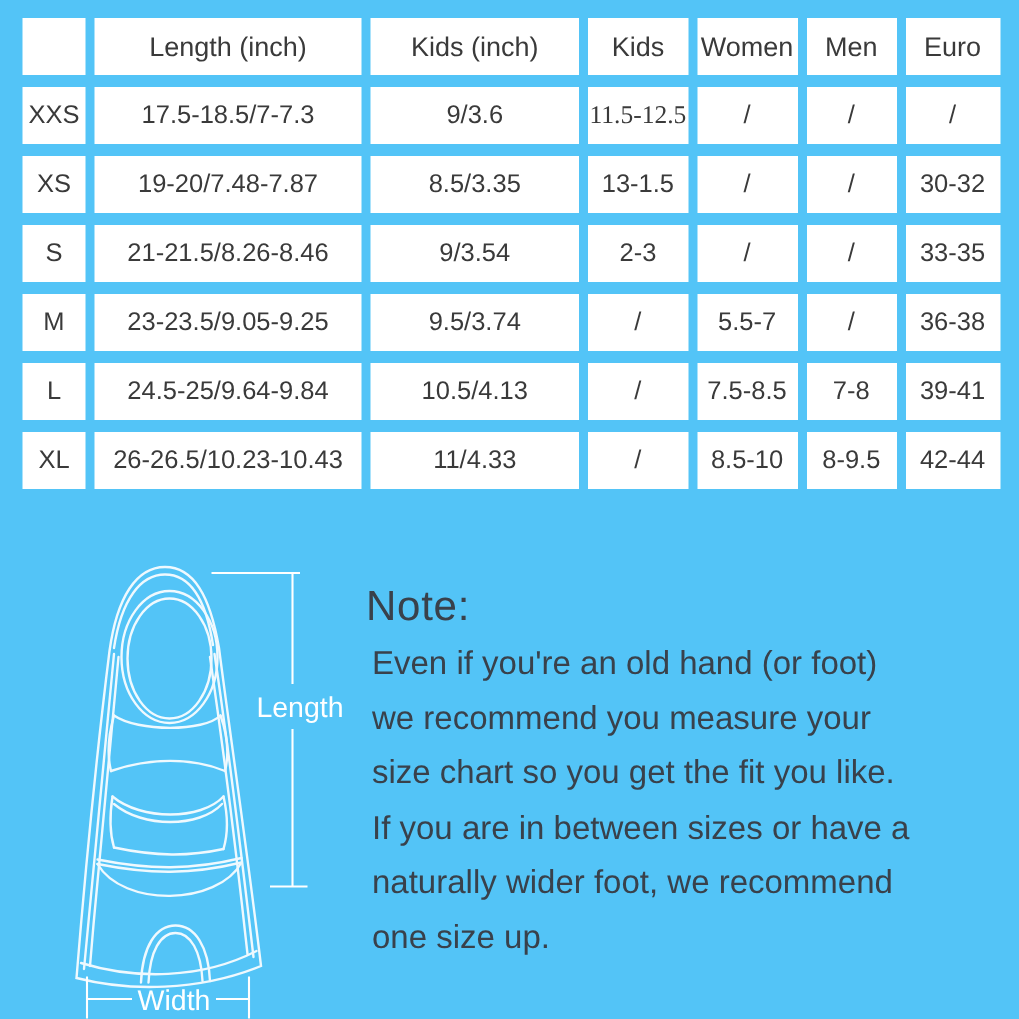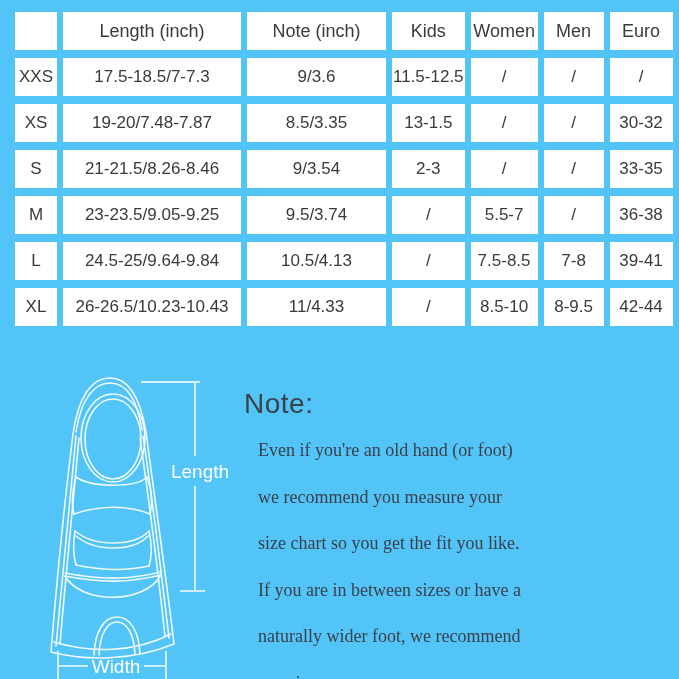--- a/index.html
+++ b/index.html
@@ -35,21 +35,21 @@
     vertical-align: middle;
     height: 38px;
     font-weight: normal;
     padding: 0 1px;
     white-space: nowrap;
     overflow: hidden;
   }
   table.size-chart th { font-size: 18px; }
   table.size-chart td { font-size: 17px; }
   td.size-label { font-size: 15px; }
-  td.fit-sm { font-size: 13px; }
+  td.fit-sm { font-size: 13px; font-family: Liberation Serif, serif; }
   col.c-size  { width: 42px; }
   col.c-len   { width: 178px; }
   col.c-wid   { width: 139px; }
   col.c-kids  { width: 60px; }
   col.c-women { width: 67px; }
   col.c-men   { width: 60px; }
   col.c-euro  { width: 63px; }
 
   
   .fin-figure {
@@ -69,24 +69,23 @@
     width: 420px;
     color: var(--note-text);
   }
   .note h2 {
     margin: 0 0 6px 0;
     font-size: 28px;
     font-weight: normal;
     letter-spacing: 0.5px;
   }
   .note p {
-    margin: 14px;
-    font-size: 18px;
+    margin: 4px;
+    font-size: 22px;
     line-height: 32.6px;
-    font-family: Liberation Serif, serif;
   }
 </style>
 </head>
 <body>
 
 <div class="page">
 
   <table class="size-chart">
     <colgroup>
       <col class="c-size">
@@ -94,21 +93,21 @@
         <col class="c-wid">
         <col class="c-kids">
       <col class="c-women">
         <col class="c-men">
         <col class="c-euro">
     </colgroup>
     <thead>
       <tr>
         <th></th>
         <th>Length (inch)</th>
-        <th>Note (inch)</th>
+        <th>Kids (inch)</th>
         <th>Kids</th>
         <th>Women</th>
         <th>Men</th>
         <th>Euro</th>
       </tr>
     </thead>
     <tbody>
       <tr>
         <td class="size-label">XXS</td>
         <td>17.5-18.5/7-7.3</td>

